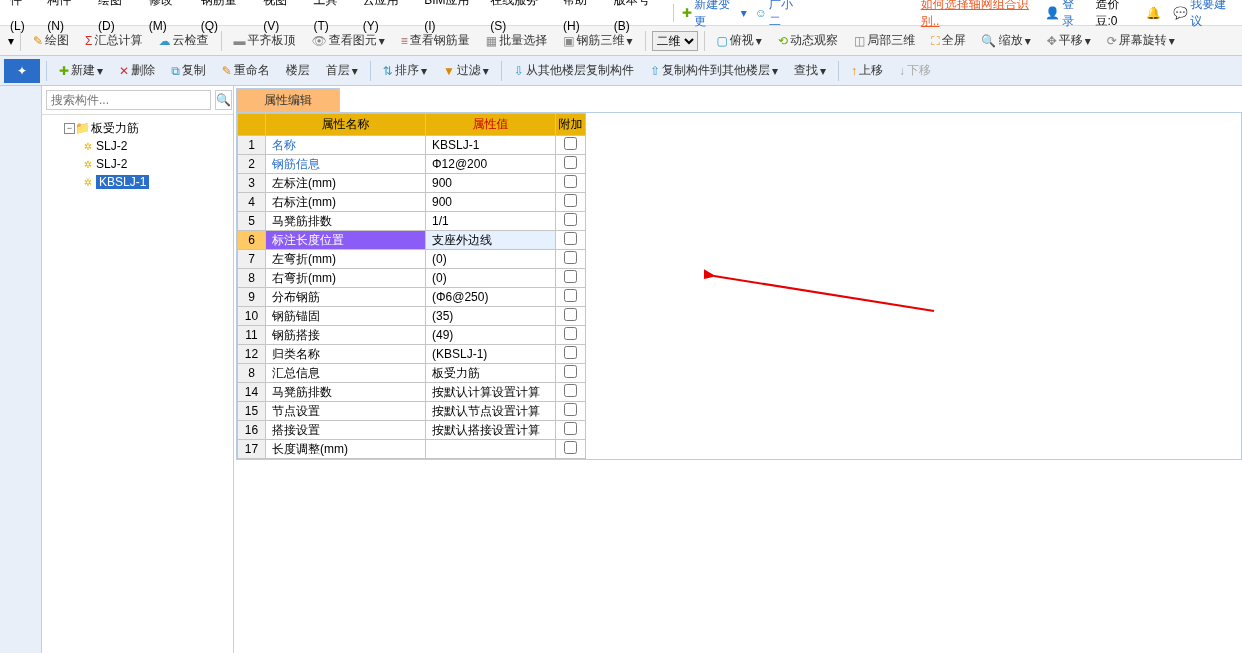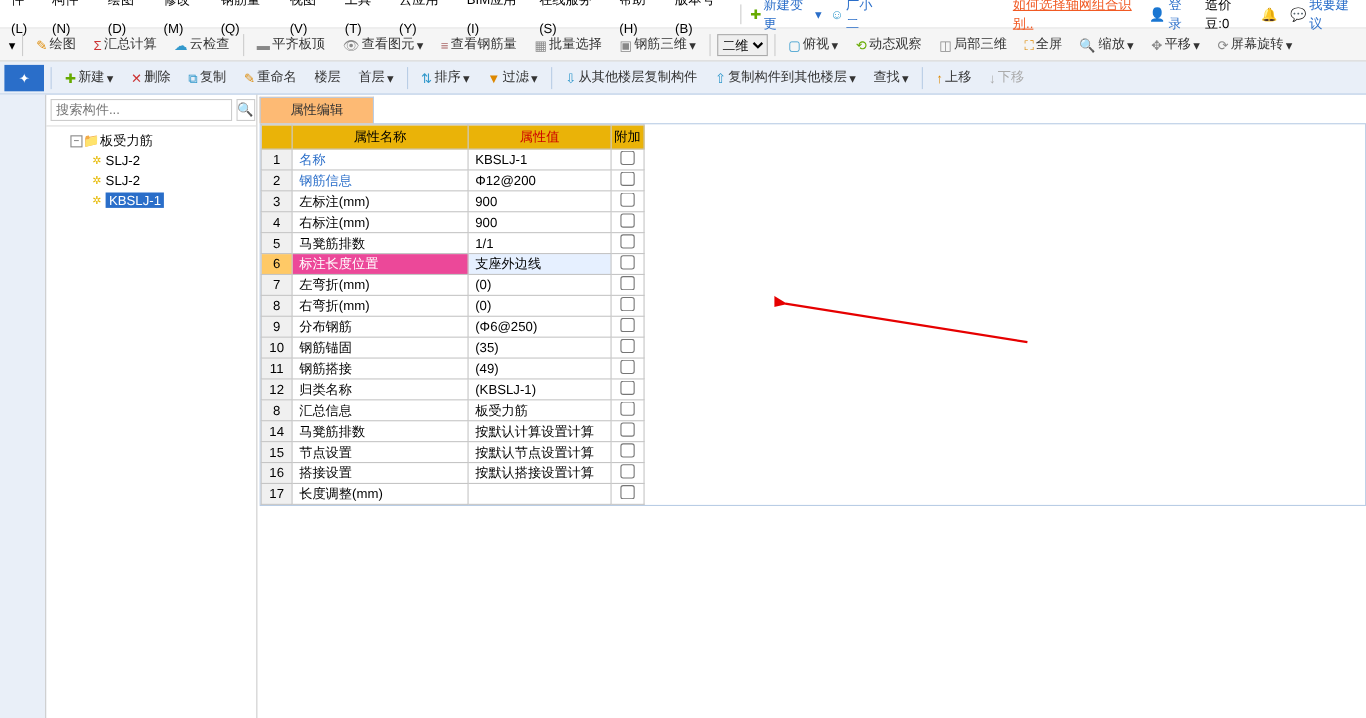--- a/index.html
+++ b/index.html
@@ -46,21 +46,21 @@
 .prop-grid table { border-collapse: collapse; }
 .prop-grid th { background: #eab308; border: 1px solid #c5c5c5; font-weight: normal; text-align: center; height: 22px; }
 .prop-grid th.valcol { color: #c00; }
 .prop-grid td { border: 1px solid #c5c5c5; height: 19px; padding: 0 6px; background: #fff; }
 .prop-grid td.rownum { background: #f0f0f0; text-align: center; width: 28px; padding: 0; }
 .prop-grid td.name { width: 160px; }
 .prop-grid td.val { width: 130px; }
 .prop-grid td.chk { width: 30px; text-align: center; padding: 0; }
 .prop-grid .link { color: #2a6ec9; }
 .prop-grid tr.selrow td.rownum { background: #ffc966; }
-.prop-grid tr.selrow td.name { background: #ec4899; color: #fff; }
+.prop-grid tr.selrow td.name { background: #8b5cf6; color: #fff; }
 .prop-grid tr.selrow td.val { background: #e6f0ff; }
 .prop-grid tr.dim td.name { color: #999; }
 .expbox { display: inline-block; width: 9px; height: 9px; border: 1px solid #888; line-height: 7px; font-size: 9px; text-align: center; }
 
 .annotation { position: absolute; left: 696px; top: 276px; color: #e60000; font-size: 18px; line-height: 26px; font-family: "SimSun"; }
 
 svg.arrow { position: absolute; left: 470px; top: 150px; pointer-events: none; }
 </style>
 </head>
 <body>

